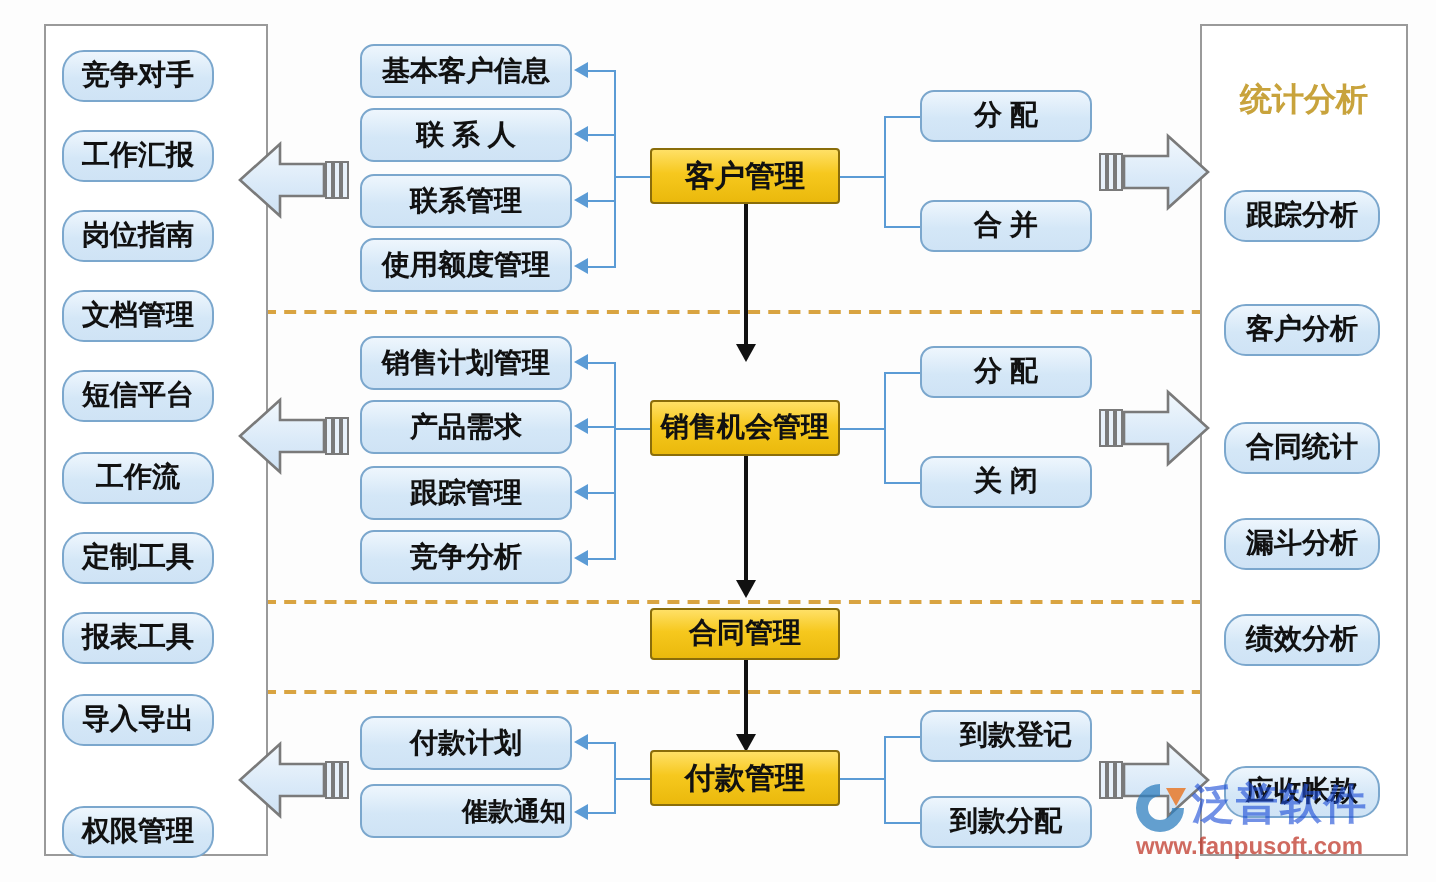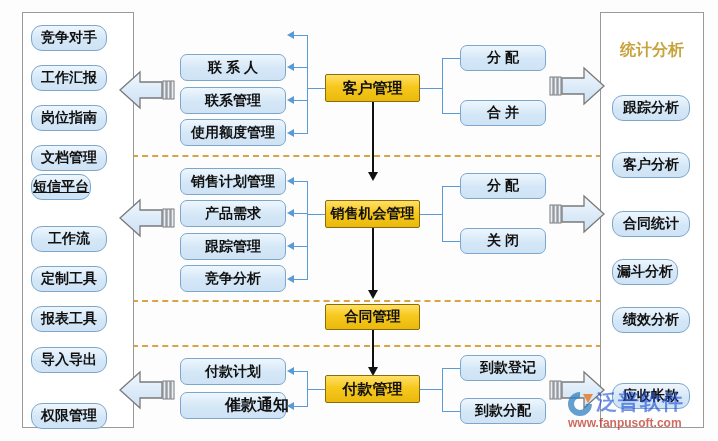--- a/index.html
+++ b/index.html
@@ -62,37 +62,38 @@
   <div class="divider" style="left:132px;top:155px;width:480px;"></div>
   <div class="divider" style="left:132px;top:300px;width:480px;"></div>
   <div class="divider" style="left:132px;top:345px;width:480px;"></div>
 
   <div class="panel" style="left:22px;top:12px;width:112px;height:416px;"></div>
 
   <div class="node blue sq" style="left:31px;top:25px;width:76px;height:26px;font-size:14px;">竞争对手</div>
   <div class="node blue sq" style="left:31px;top:65px;width:76px;height:26px;font-size:14px;">工作汇报</div>
   <div class="node blue sq" style="left:31px;top:105px;width:76px;height:26px;font-size:14px;">岗位指南</div>
   <div class="node blue sq" style="left:31px;top:145px;width:76px;height:26px;font-size:14px;">文档管理</div>
-  <div class="node blue sq" style="left:31px;top:174px;width:60px;height:26px;font-size:14px;text-decoration:underline;">短信平台</div>
+  <div class="node blue sq" style="left:31px;top:185px;width:76px;height:26px;font-size:14px;">短信平台</div>
   <div class="node blue sq" style="left:31px;top:226px;width:76px;height:26px;font-size:14px;">工作流</div>
   <div class="node blue sq" style="left:31px;top:266px;width:76px;height:26px;font-size:14px;">定制工具</div>
   <div class="node blue sq" style="left:31px;top:306px;width:76px;height:26px;font-size:14px;">报表工具</div>
   <div class="node blue sq" style="left:31px;top:347px;width:76px;height:26px;font-size:14px;font-family:Liberation Serif, serif;">导入导出</div>
   <div class="node blue sq" style="left:31px;top:387px;width:76px;height:26px;font-size:14px;margin-top:16px;">权限管理</div>
 
   <div class="panel" style="left:600px;top:12px;width:104px;height:416px;"></div>
   <div class="sidelabel" style="left:614px;top:40px;width:76px;text-align:center;font-size:16px;">统计分析</div>
 
   <div class="node blue sq" style="left:612px;top:95px;width:78px;height:26px;font-size:14px;">跟踪分析</div>
   <div class="node blue sq" style="left:612px;top:152px;width:78px;height:26px;font-size:14px;">客户分析</div>
   <div class="node blue sq" style="left:612px;top:211px;width:78px;height:26px;font-size:14px;">合同统计</div>
-  <div class="node blue sq" style="left:612px;top:259px;width:66px;height:26px;font-size:14px;">漏斗分析</div>
+  <div class="node blue sq" style="left:612px;top:259px;width:78px;height:26px;font-size:14px;">漏斗分析</div>
   <div class="node blue sq" style="left:612px;top:307px;width:78px;height:26px;font-size:14px;">绩效分析</div>
   <div class="node blue sq" style="left:612px;top:383px;width:78px;height:26px;font-size:14px;">应收帐款</div>
 
+  <div class="node blue rounded" style="left:180px;top:22px;width:106px;height:27px;font-size:14px;">基本客户信息</div>
   <div class="node blue rounded" style="left:180px;top:54px;width:106px;height:27px;font-size:14px;">联 系 人</div>
   <div class="node blue rounded" style="left:180px;top:87px;width:106px;height:27px;font-size:14px;">联系管理</div>
   <div class="node blue rounded" style="left:180px;top:119px;width:106px;height:27px;font-size:14px;">使用额度管理</div>
 
   <div class="node gold" style="left:325px;top:74px;width:95px;height:28px;font-size:15px;">客户管理</div>
 
   <div class="node blue rounded" style="left:460px;top:45px;width:86px;height:26px;font-size:14px;">分  配</div>
   <div class="node blue rounded" style="left:460px;top:100px;width:86px;height:26px;font-size:14px;">合  并</div>
 
   <div class="ln lnv" style="left:307px;top:35px;height:98px;"></div>
@@ -142,21 +143,21 @@
 
   <div class="blk" style="left:372px;top:228px;width:2px;height:66px;"></div>
   <div class="ahead down" style="left:368px;top:290px;"></div>
 
   <div class="node gold" style="left:325px;top:304px;width:95px;height:26px;font-size:14px;">合同管理</div>
 
   <div class="blk" style="left:372px;top:330px;width:2px;height:42px;"></div>
   <div class="ahead down" style="left:368px;top:367px;"></div>
 
   <div class="node blue rounded" style="left:180px;top:358px;width:106px;height:27px;font-size:14px;">付款计划</div>
-  <div class="node blue rounded" style="left:180px;top:392px;width:106px;height:27px;font-size:16px;padding-left:48px;">催款通知</div>
+  <div class="node blue rounded" style="left:180px;top:392px;width:106px;height:27px;font-size:13px;padding-left:48px;">催款通知</div>
 
   <div class="node gold" style="left:325px;top:375px;width:95px;height:28px;font-size:15px;">付款管理</div>
 
   <div class="node blue rounded" style="left:460px;top:355px;width:86px;height:26px;font-size:14px;padding-left:10px;">到款登记</div>
   <div class="node blue rounded" style="left:460px;top:398px;width:86px;height:26px;font-size:14px;">到款分配</div>
 
   <div class="ln lnv" style="left:307px;top:371px;height:35px;"></div>
   <div class="ln lnh" style="left:294px;top:371px;width:14px;"></div>
   <div class="ln lnh" style="left:294px;top:406px;width:14px;"></div>
   <div class="ln lnh" style="left:307px;top:389px;width:18px;"></div>

